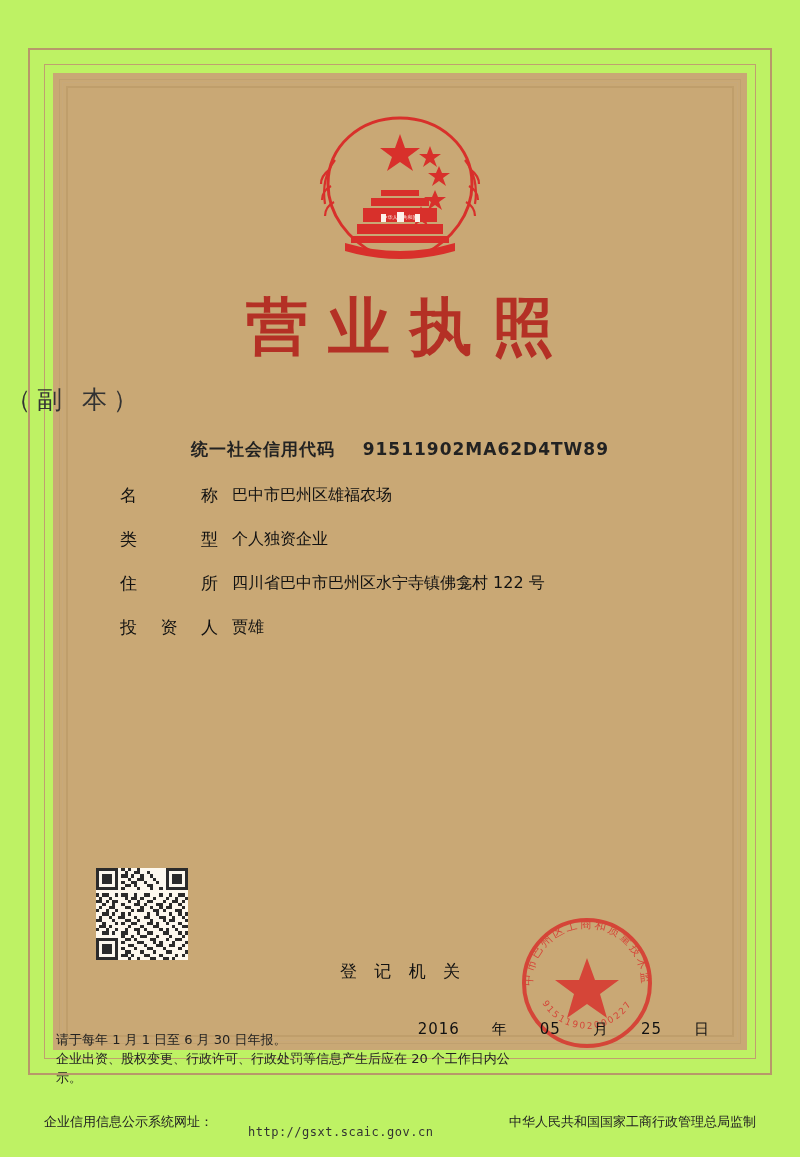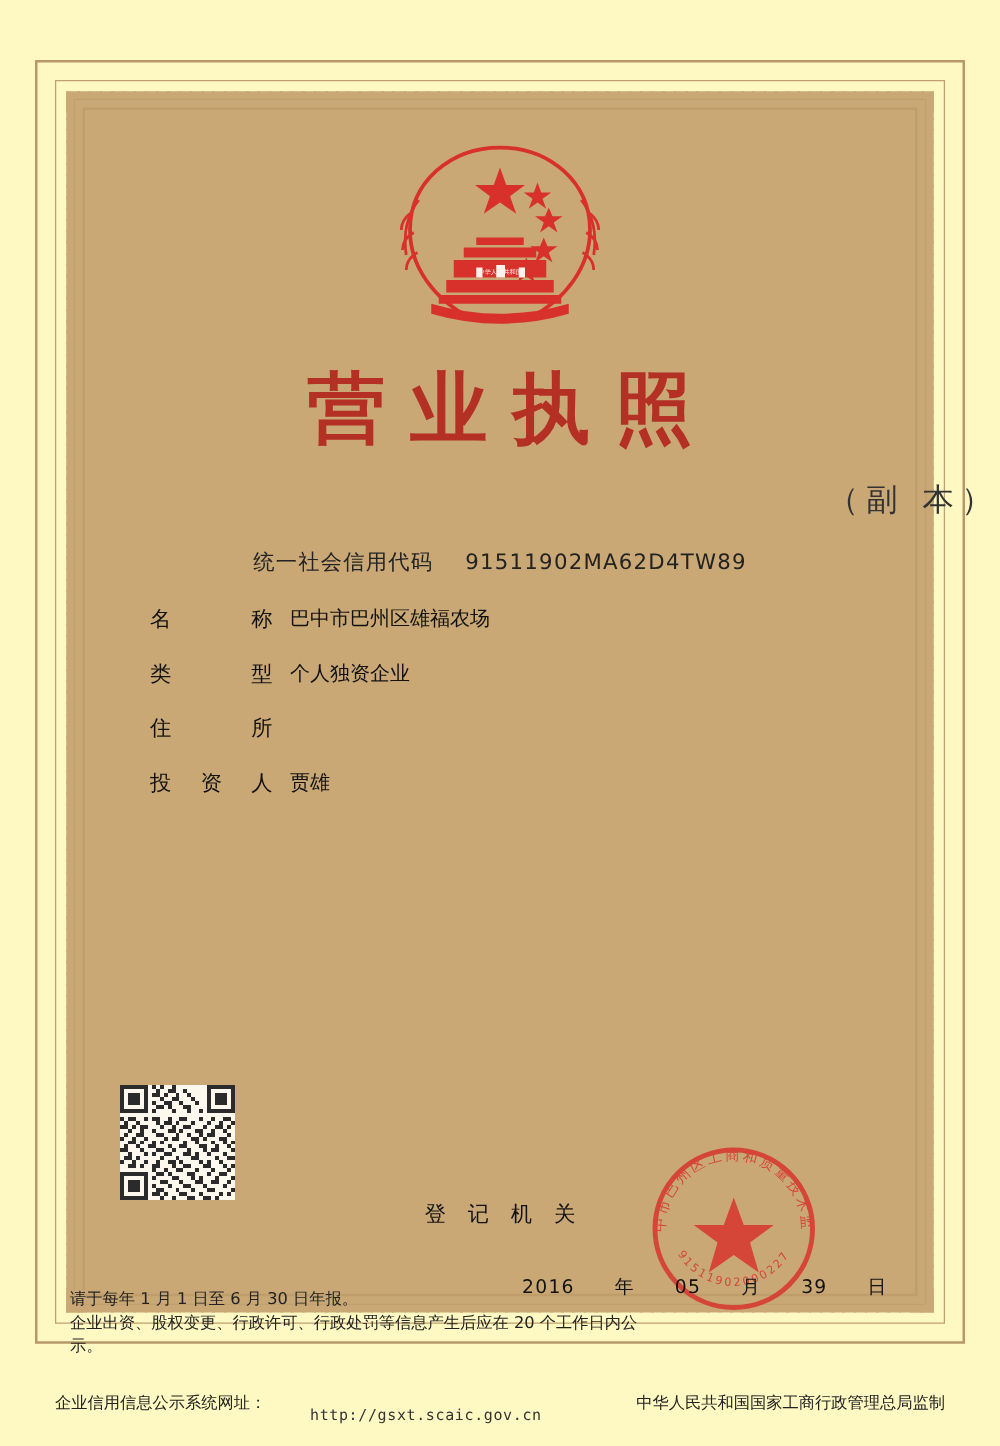--- a/index.html
+++ b/index.html
@@ -5,21 +5,21 @@
   html,body{margin:0;padding:0;}
   body{
     width:800px;height:1157px;
     background:#ffffff;
     font-family:"DejaVu Sans","Liberation Sans",sans-serif;
     overflow:hidden;
     position:relative;
   }
   .page{
     position:absolute;inset:0;
-    background:#fef9c3;
+    background:#bef264;
   }
   
   .border-outer{
     position:absolute;
     left:28px;top:48px;right:28px;bottom:82px;
     border:2px solid #b8986a;
   }
   .border-key{
     position:absolute;
     left:36px;top:56px;right:36px;bottom:90px;
@@ -64,29 +64,29 @@
   .main-title{
     position:absolute;left:0;right:0;top:285px;
     text-align:center;
     font-family:"DejaVu Sans","Liberation Sans",sans-serif;
     font-size:62px;font-weight:bold;color:#b43025;
     letter-spacing:20px;
     text-indent:20px;
   }
   .sub-title{
     position:absolute;left:0;right:0;top:383px;
-    text-align:right;
+    text-align:left;
     font-size:25px;color:#333;letter-spacing:6px;
     text-indent:6px;
   }
   .credit-code{
     position:absolute;left:0;right:0;top:438px;
     text-align:center;
     font-size:17px;color:#222;letter-spacing:1px;
-    font-weight:normal;
+    font-weight:bold;
   }
 
   
   .fields{
     position:absolute;left:120px;top:483px;right:90px;
   }
   .row{
     display:flex;
     margin-bottom:20px;
     align-items:flex-end;
@@ -240,20 +240,21 @@
       <div class="value">巴中市巴州区雄福农场</div>
     </div>
 
     <div class="row">
       <div class="label">类型</div>
       <div class="value">个人独资企业</div>
     </div>
 
     <div class="row">
       <div class="label">住所</div>
+      <div class="value">四川省巴中市巴州区水宁寺镇佛龛村 122 号</div>
     </div>
 
     <div class="row">
       <div class="label">投资人</div>
       <div class="value">贾雄</div>
     </div>
 
 
 
   </div>
@@ -470,21 +471,21 @@
     <text font-size="9" fill="#d8302b" font-family="DejaVu Sans, sans-serif" letter-spacing="2">
       <textPath href="#sealArcBottom" startOffset="50%" text-anchor="middle">91511902000227</textPath>
     </text>
   </svg>
 
   <div class="date-line">
     <span class="num">2016</span>
     <span>年</span>
     <span class="num">05</span>
     <span>月</span>
-    <span class="num">39</span>
+    <span class="num">25</span>
     <span>日</span>
   </div>
 
   <div class="notes">
     <div class="n1">请于每年 1 月 1 日至 6 月 30 日年报。</div>
     <div class="n2">企业出资、股权变更、行政许可、行政处罚等信息产生后应在 20 个工作日内公</div>
     <div class="n3">示。</div>
   </div>
 
   <div class="url">http://gsxt.scaic.gov.cn</div>

